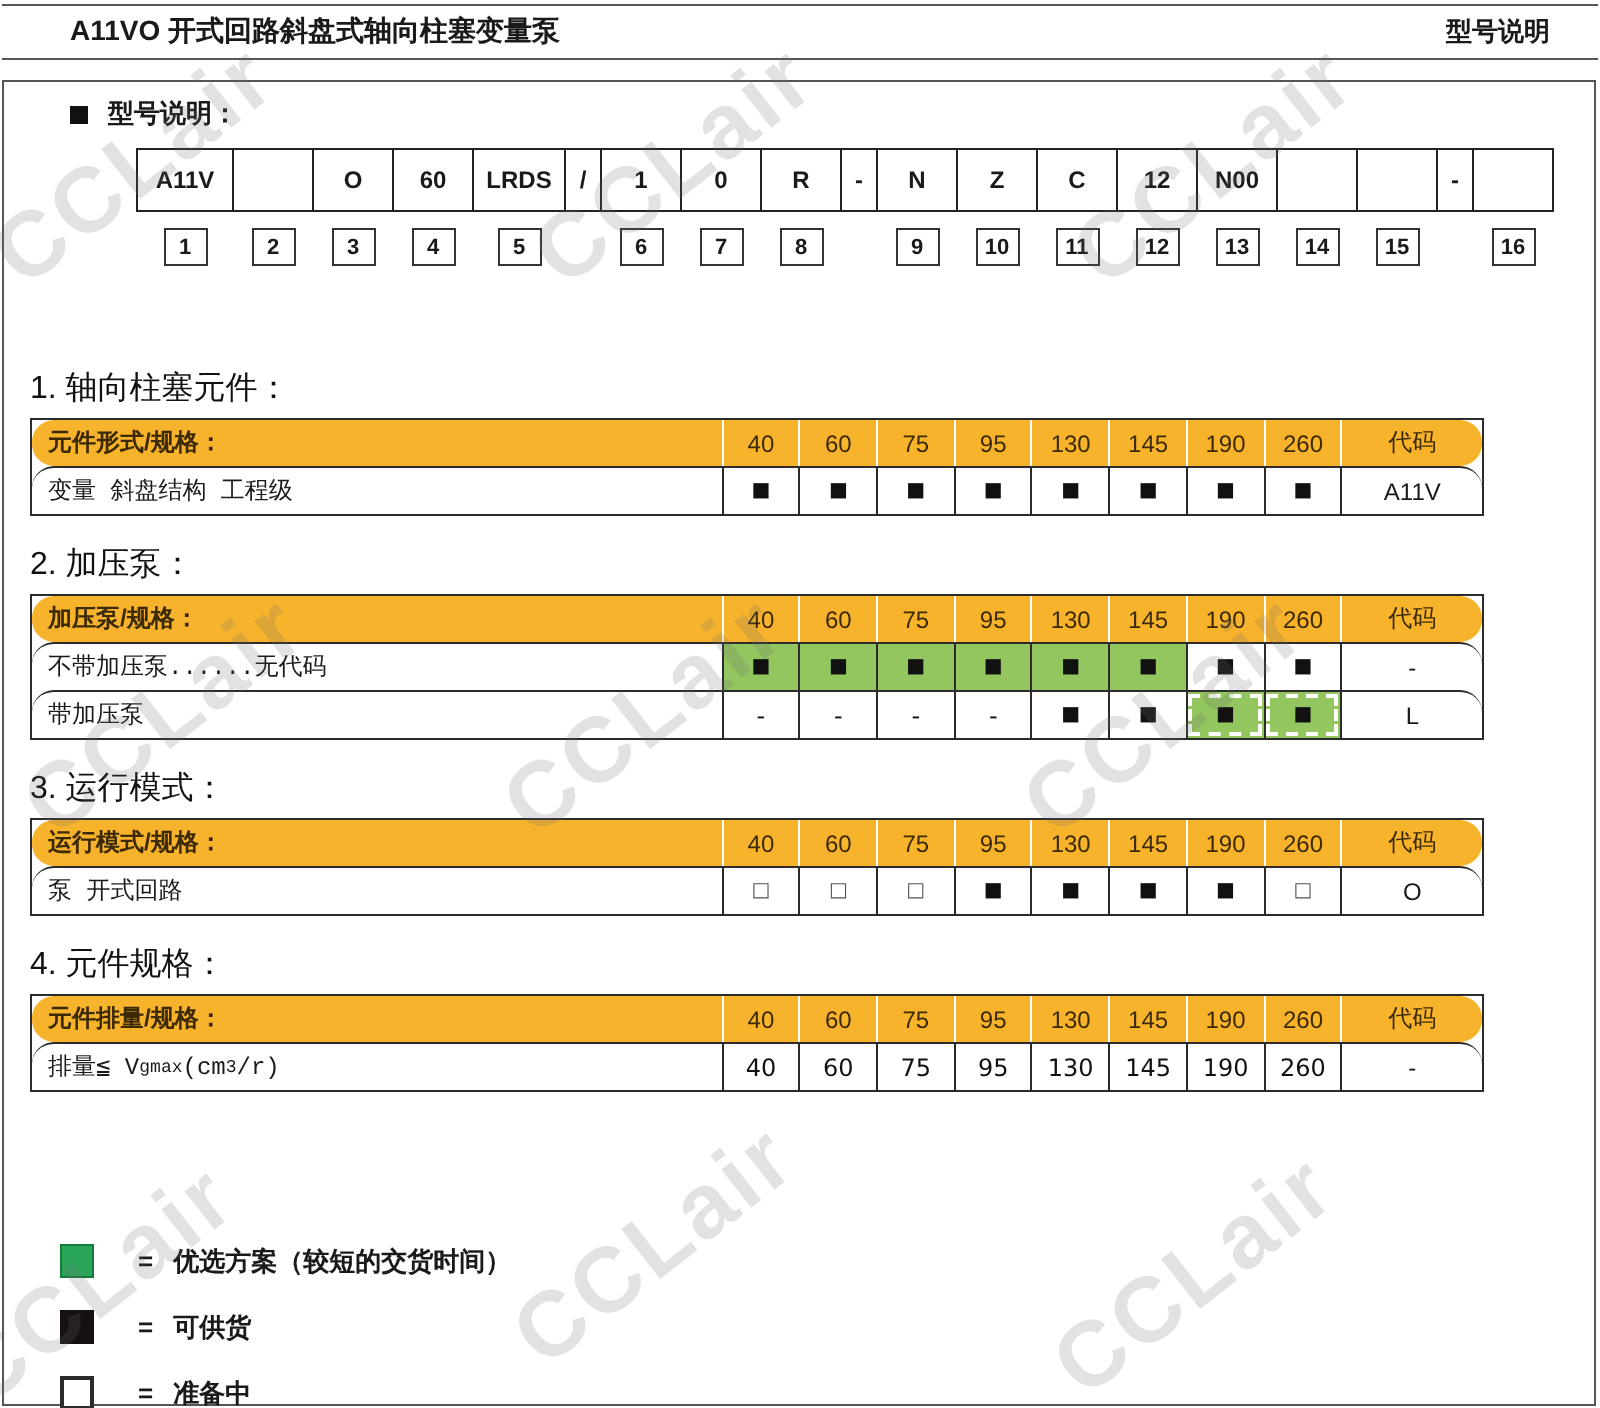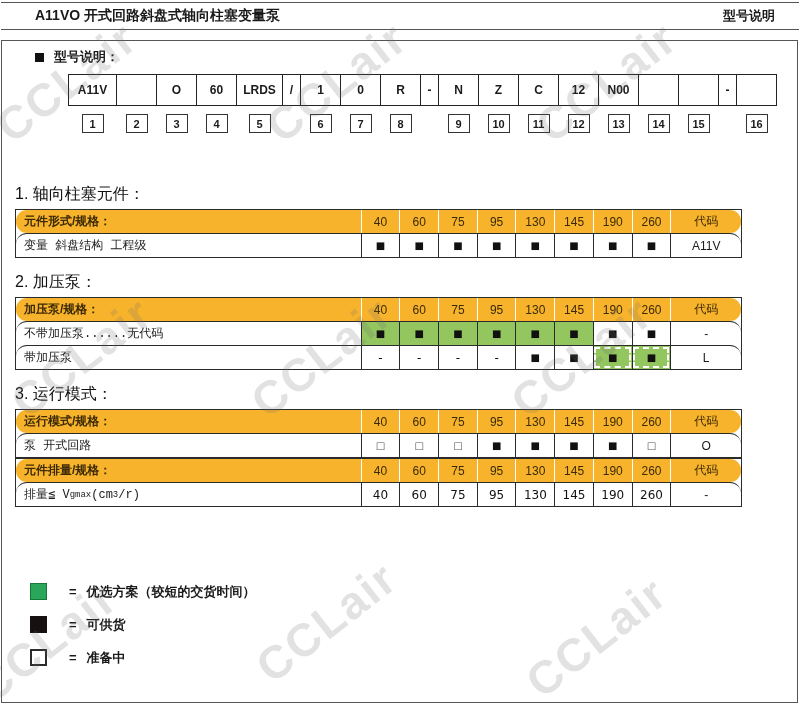--- a/index.html
+++ b/index.html
@@ -391,20 +391,24 @@
               </div>
             <div class="td col preparing">
                 <span class="mark">□</span>
               </div>
             <div class="td codecol">O</div>
           </div>
         </div>
       </section>
 
       <section>
+        <div class="section-title">
+          <span>4.</span>
+          <span>元件规格：</span>
+        </div>
         <div class="spec-table">
           <div class="tr th">
             <div class="td label">元件排量/规格：</div>
             <div class="td col">40</div>
             <div class="td col">60</div>
             <div class="td col">75</div>
             <div class="td col">95</div>
             <div class="td col">130</div>
             <div class="td col">145</div>
             <div class="td col">190</div>

